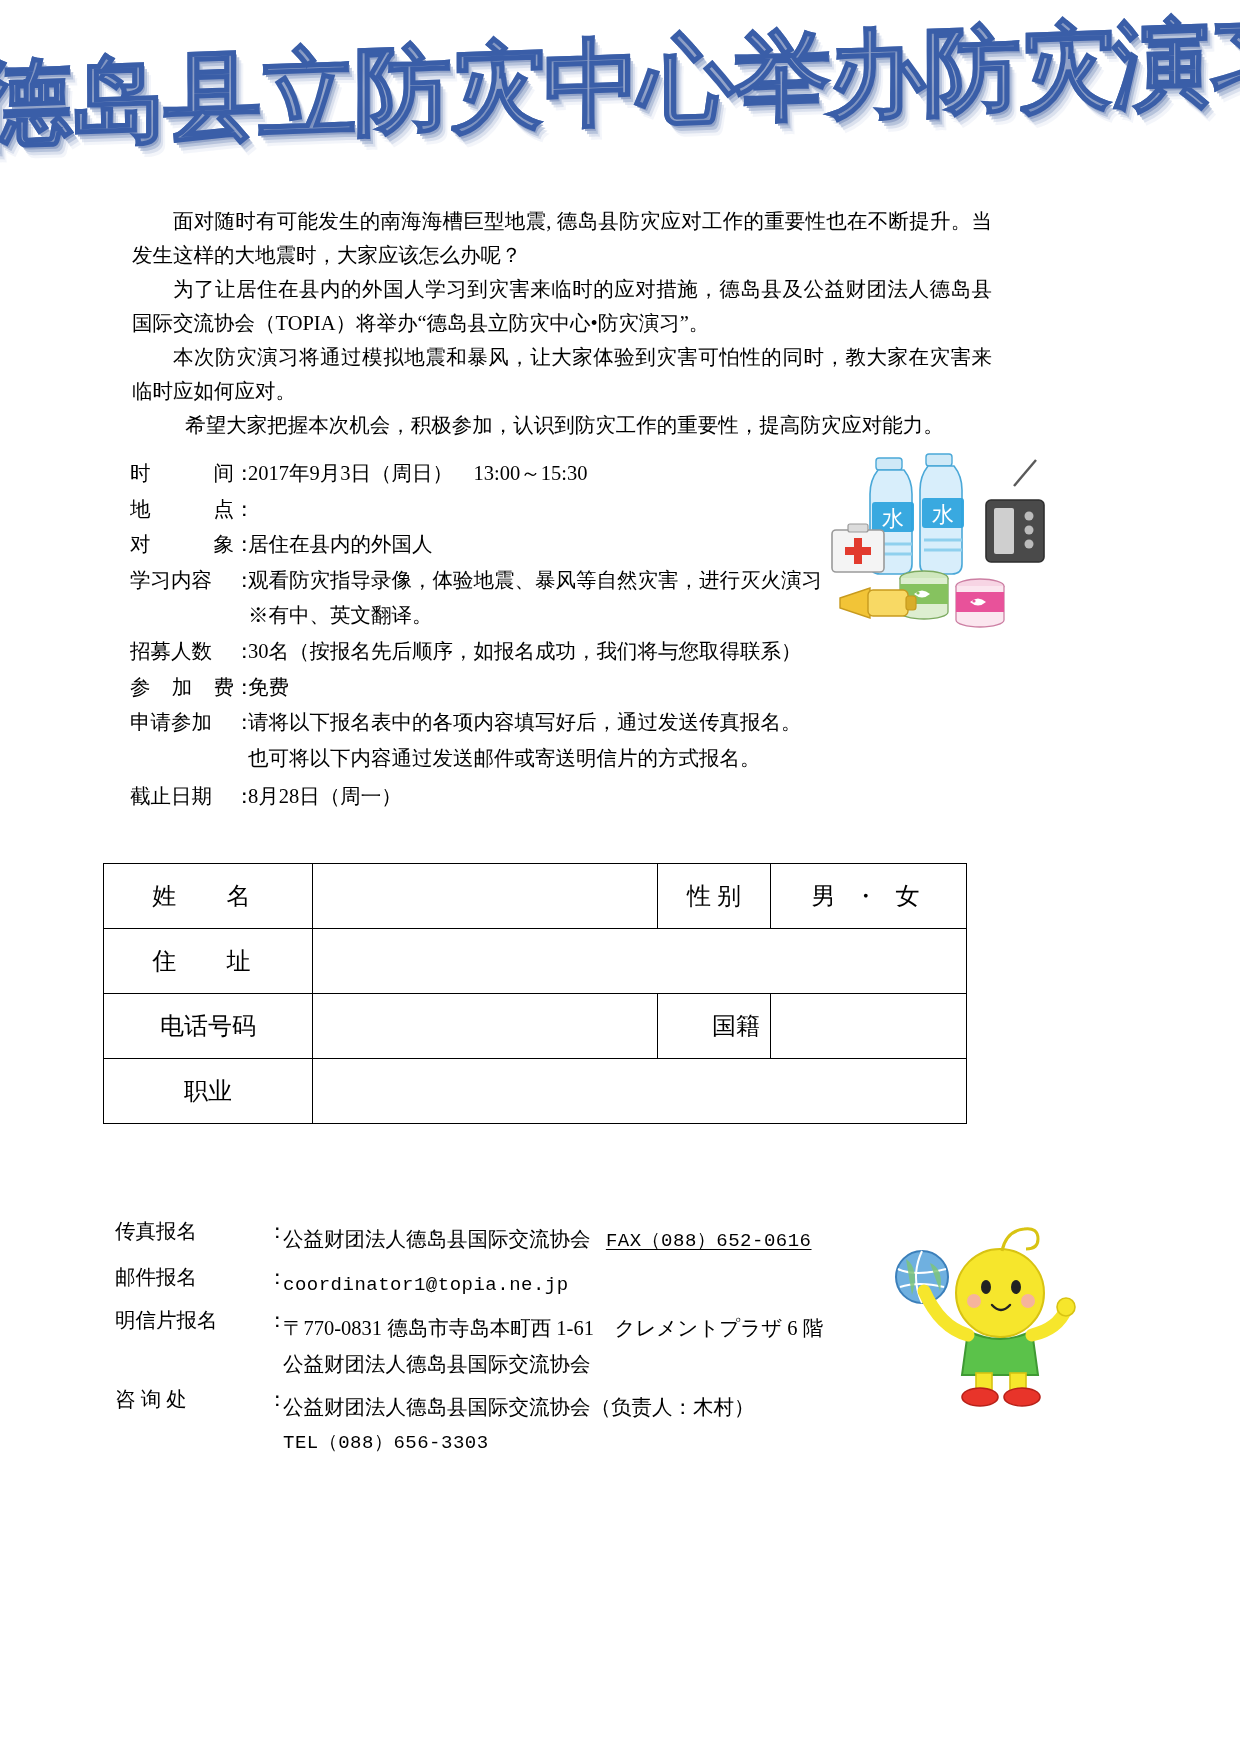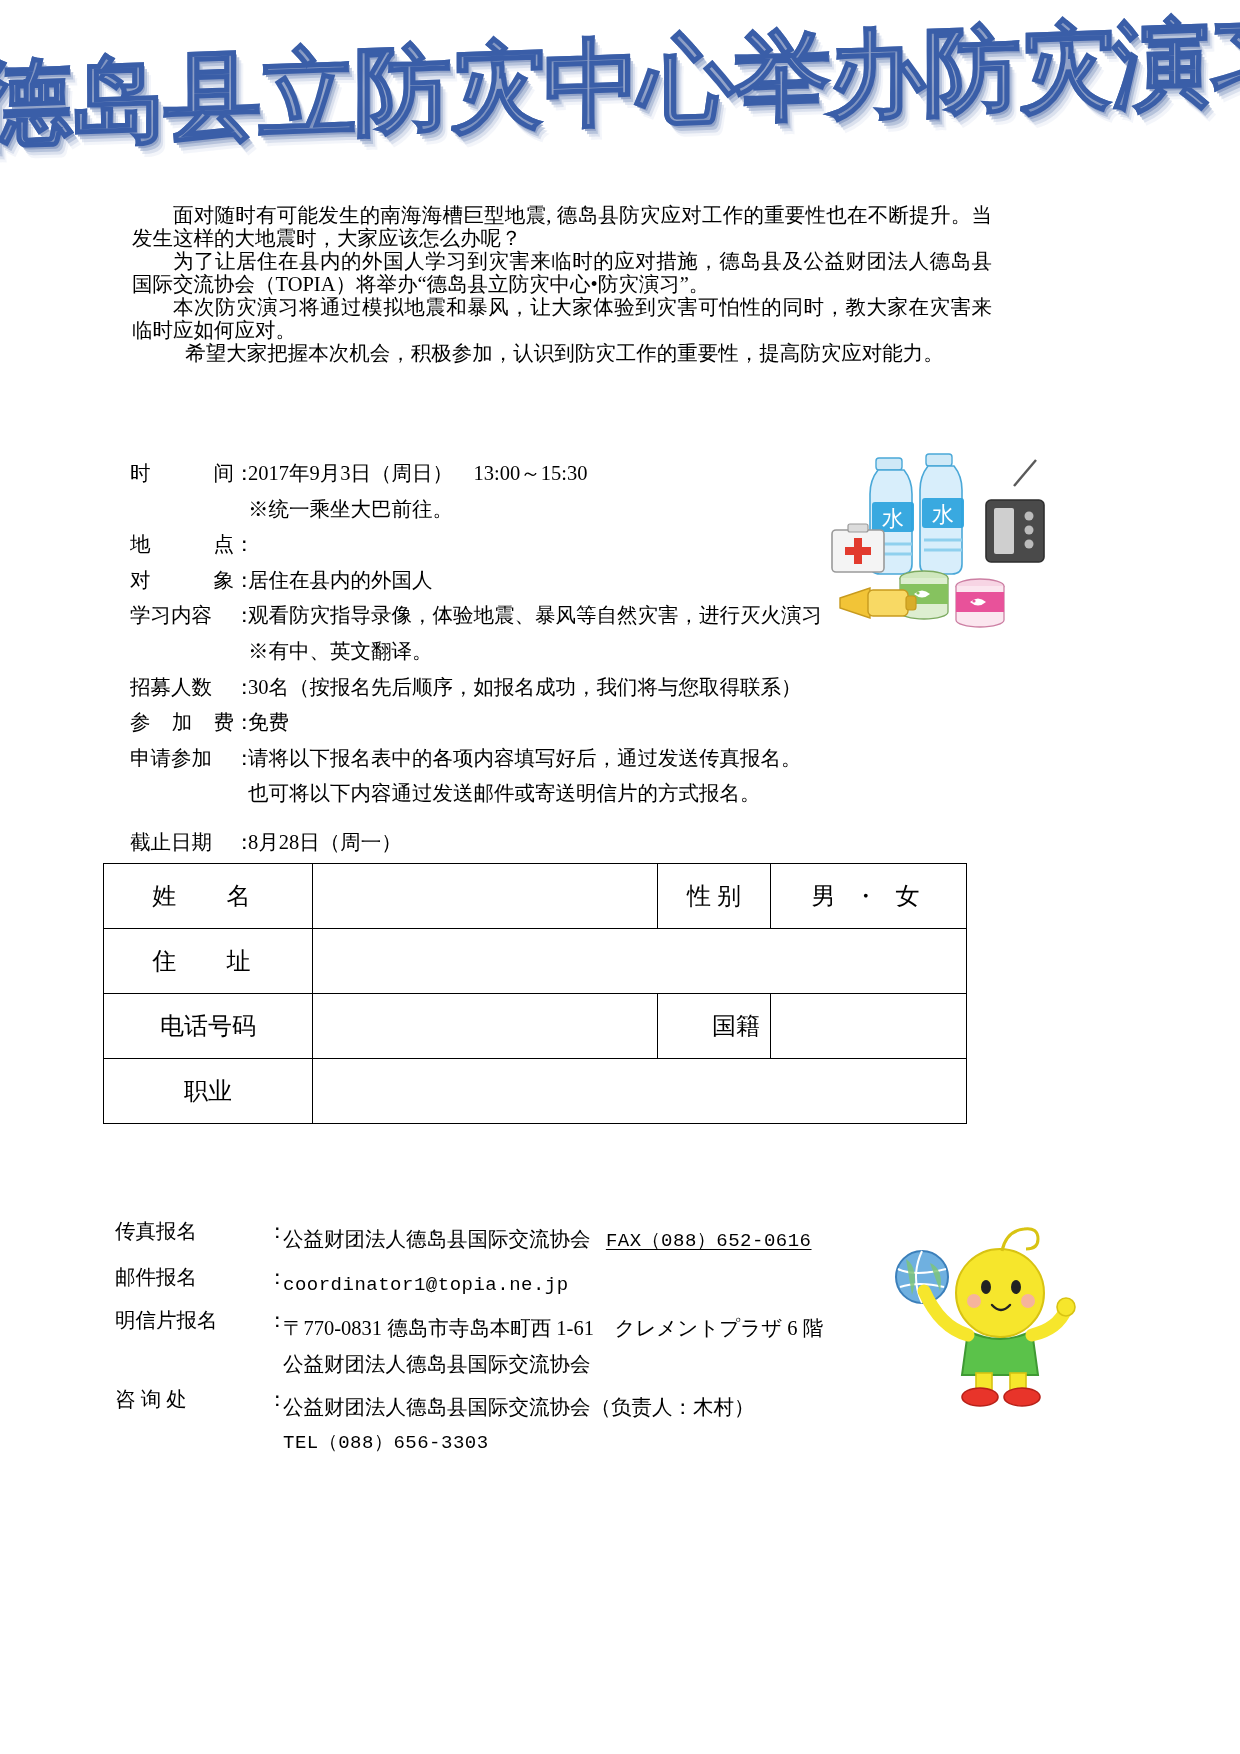--- a/index.html
+++ b/index.html
@@ -34,21 +34,21 @@
       2px 3px 0 rgba(140,158,196,.85),
       4px 6px 0 rgba(163,178,209,.65),
       6px 9px 0 rgba(190,201,224,.45),
       8px 12px 0 rgba(214,222,238,.30);
     line-height:1;
   }
 
   
   .body-block{
     position:absolute;left:132px;top:204px;width:860px;
-    font-size:20.5px;line-height:23px;
+    font-size:20.5px;line-height:34px;
     text-align:justify;
   }
   .body-block p{margin:0;}
   .ind{text-indent:2em;}
 
   
   .details{
     position:absolute;left:130px;top:456px;width:800px;
     font-size:20.5px;line-height:35.6px;
   }
@@ -121,21 +121,20 @@
   <div class="details">
 
     <div class="drow">
       <span class="dlabel">
         <span>时</span>
         <span>间</span>
       </span>
       <span class="dcolon">：</span>
       <span class="dval">2017年9月3日（周日）　13:00～15:30</span>
     </div>
-    <div class="sub">※统一乘坐大巴前往。</div>
 
     <div class="drow">
       <span class="dlabel">
         <span>地</span>
         <span>点</span>
       </span>
       <span class="dcolon">：</span>
     </div>
 
     <div class="drow">
@@ -170,21 +169,21 @@
       <span class="dval">免费</span>
     </div>
 
     <div class="drow">
       <span class="dlabel tight">申请参加</span>
       <span class="dcolon">：</span>
       <span class="dval">请将以下报名表中的各项内容填写好后，通过发送传真报名。</span>
     </div>
     <div class="sub">也可将以下内容通过发送邮件或寄送明信片的方式报名。</div>
 
-    <div class="drow" style="margin-top:13px;">
+    <div class="drow" style="margin-top:3px;">
       <span class="dlabel tight">截止日期</span>
       <span class="dcolon">：</span>
       <span class="dval">8月28日（周一）</span>
     </div>
   </div>
 
   <div class="supplies">
     <svg viewBox="0 0 250 220" width="250" height="220" xmlns="http://www.w3.org/2000/svg">
 
       <g>

